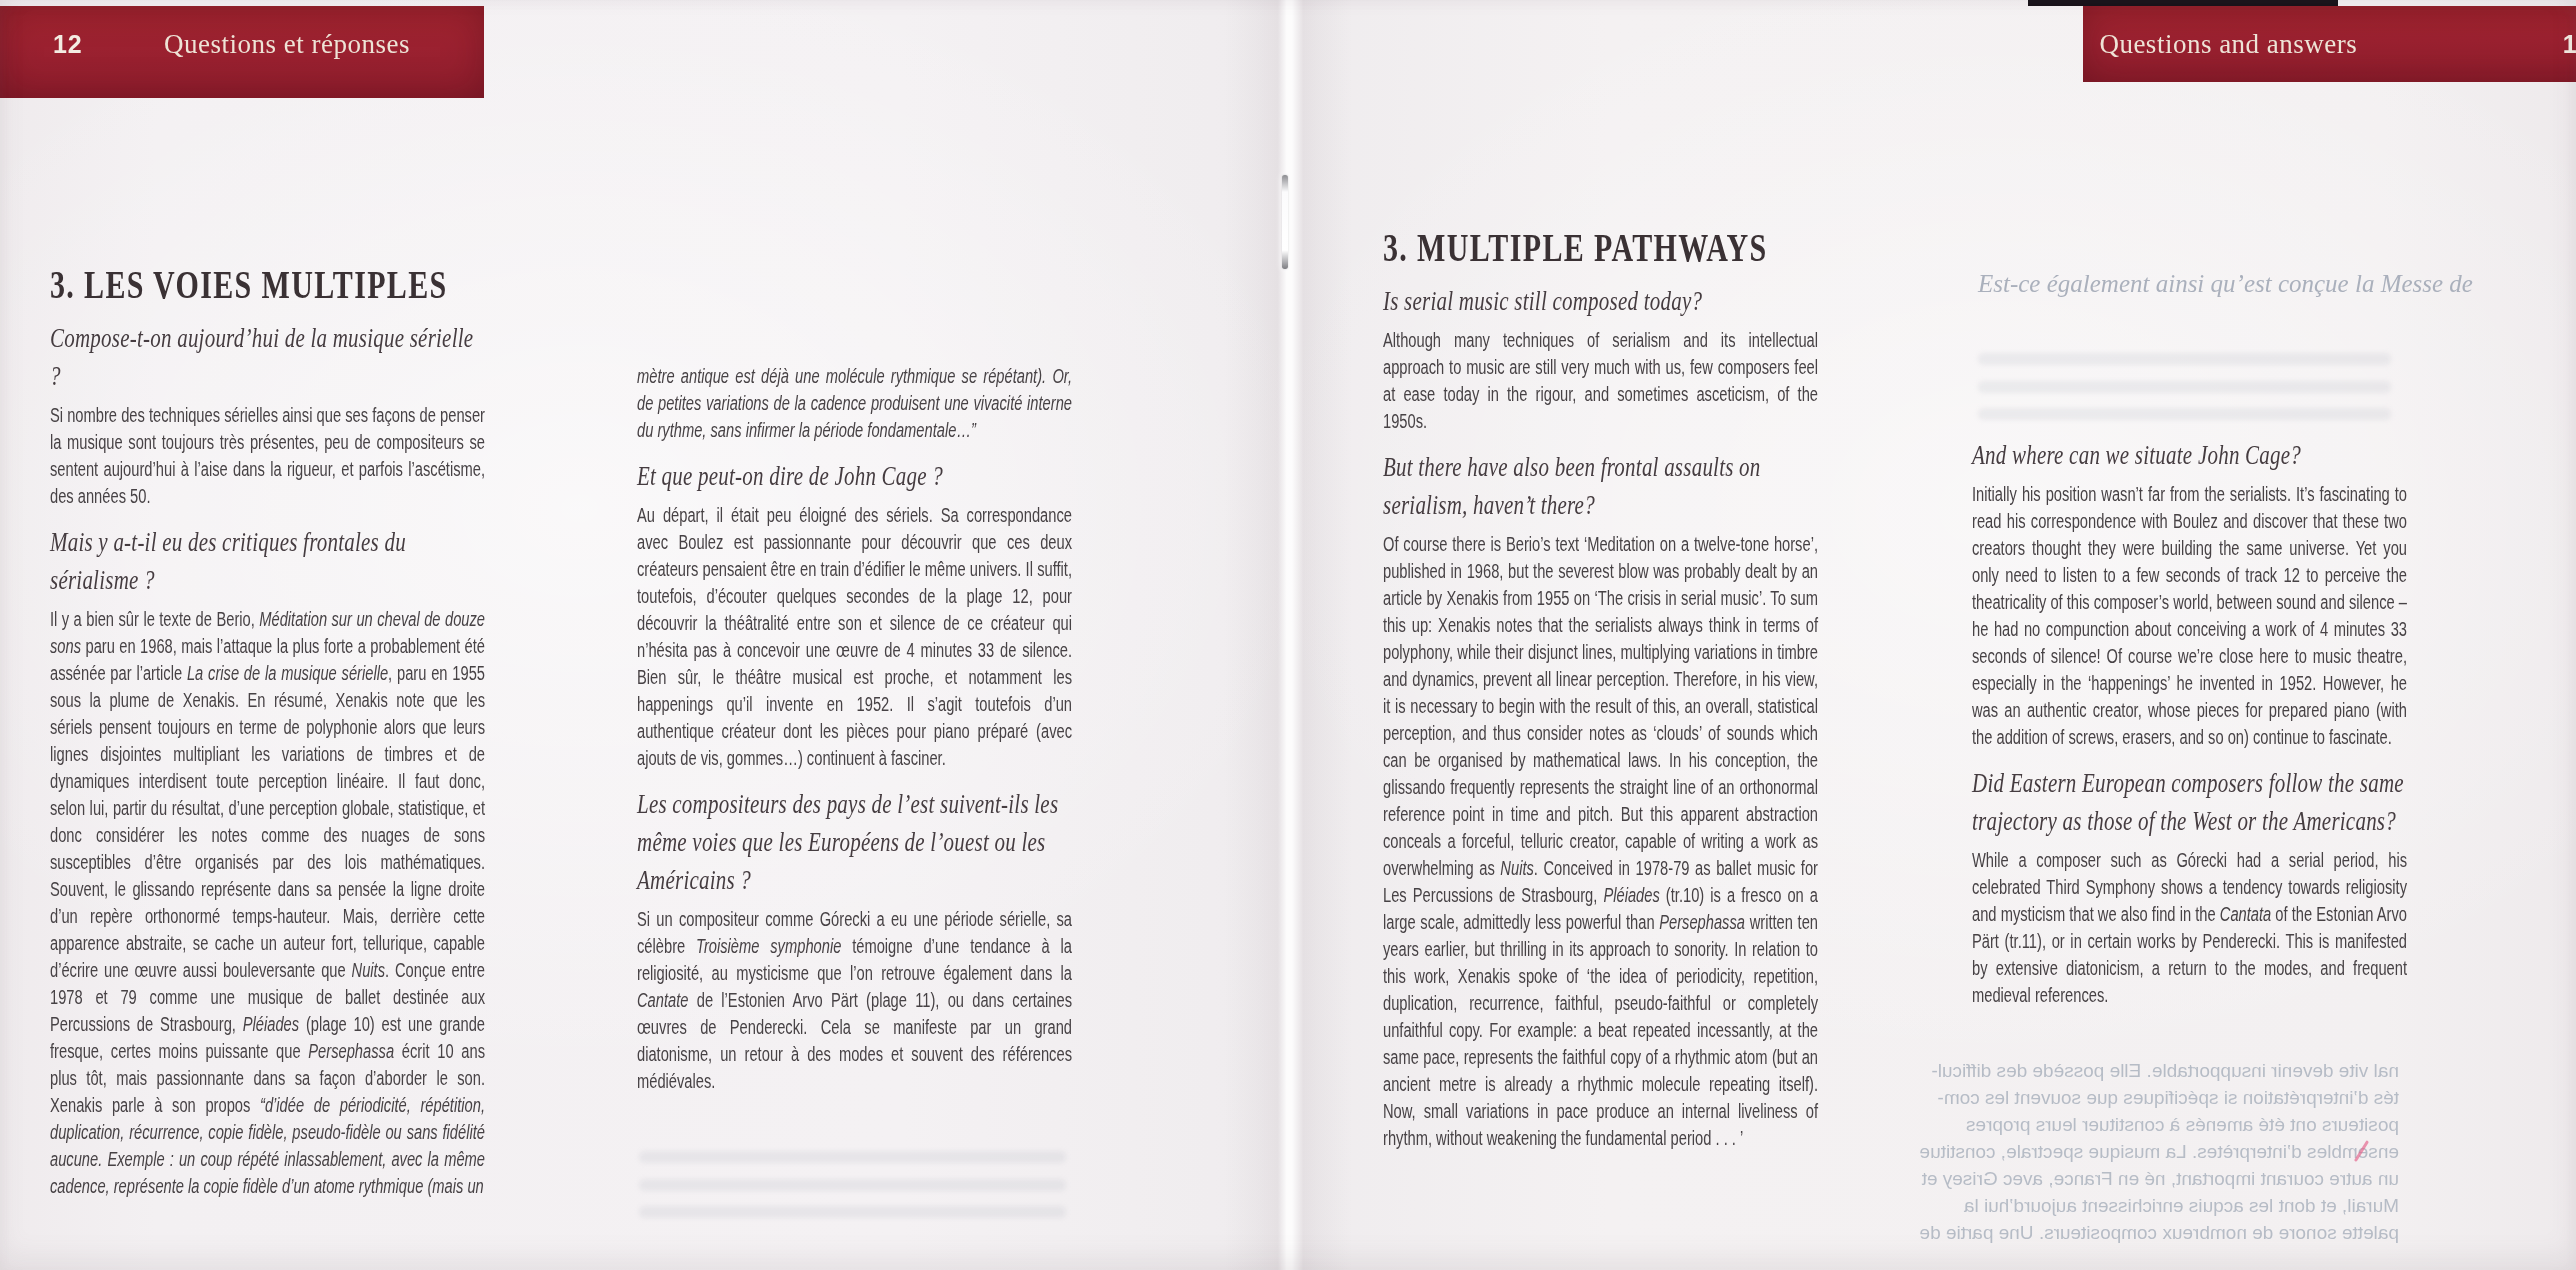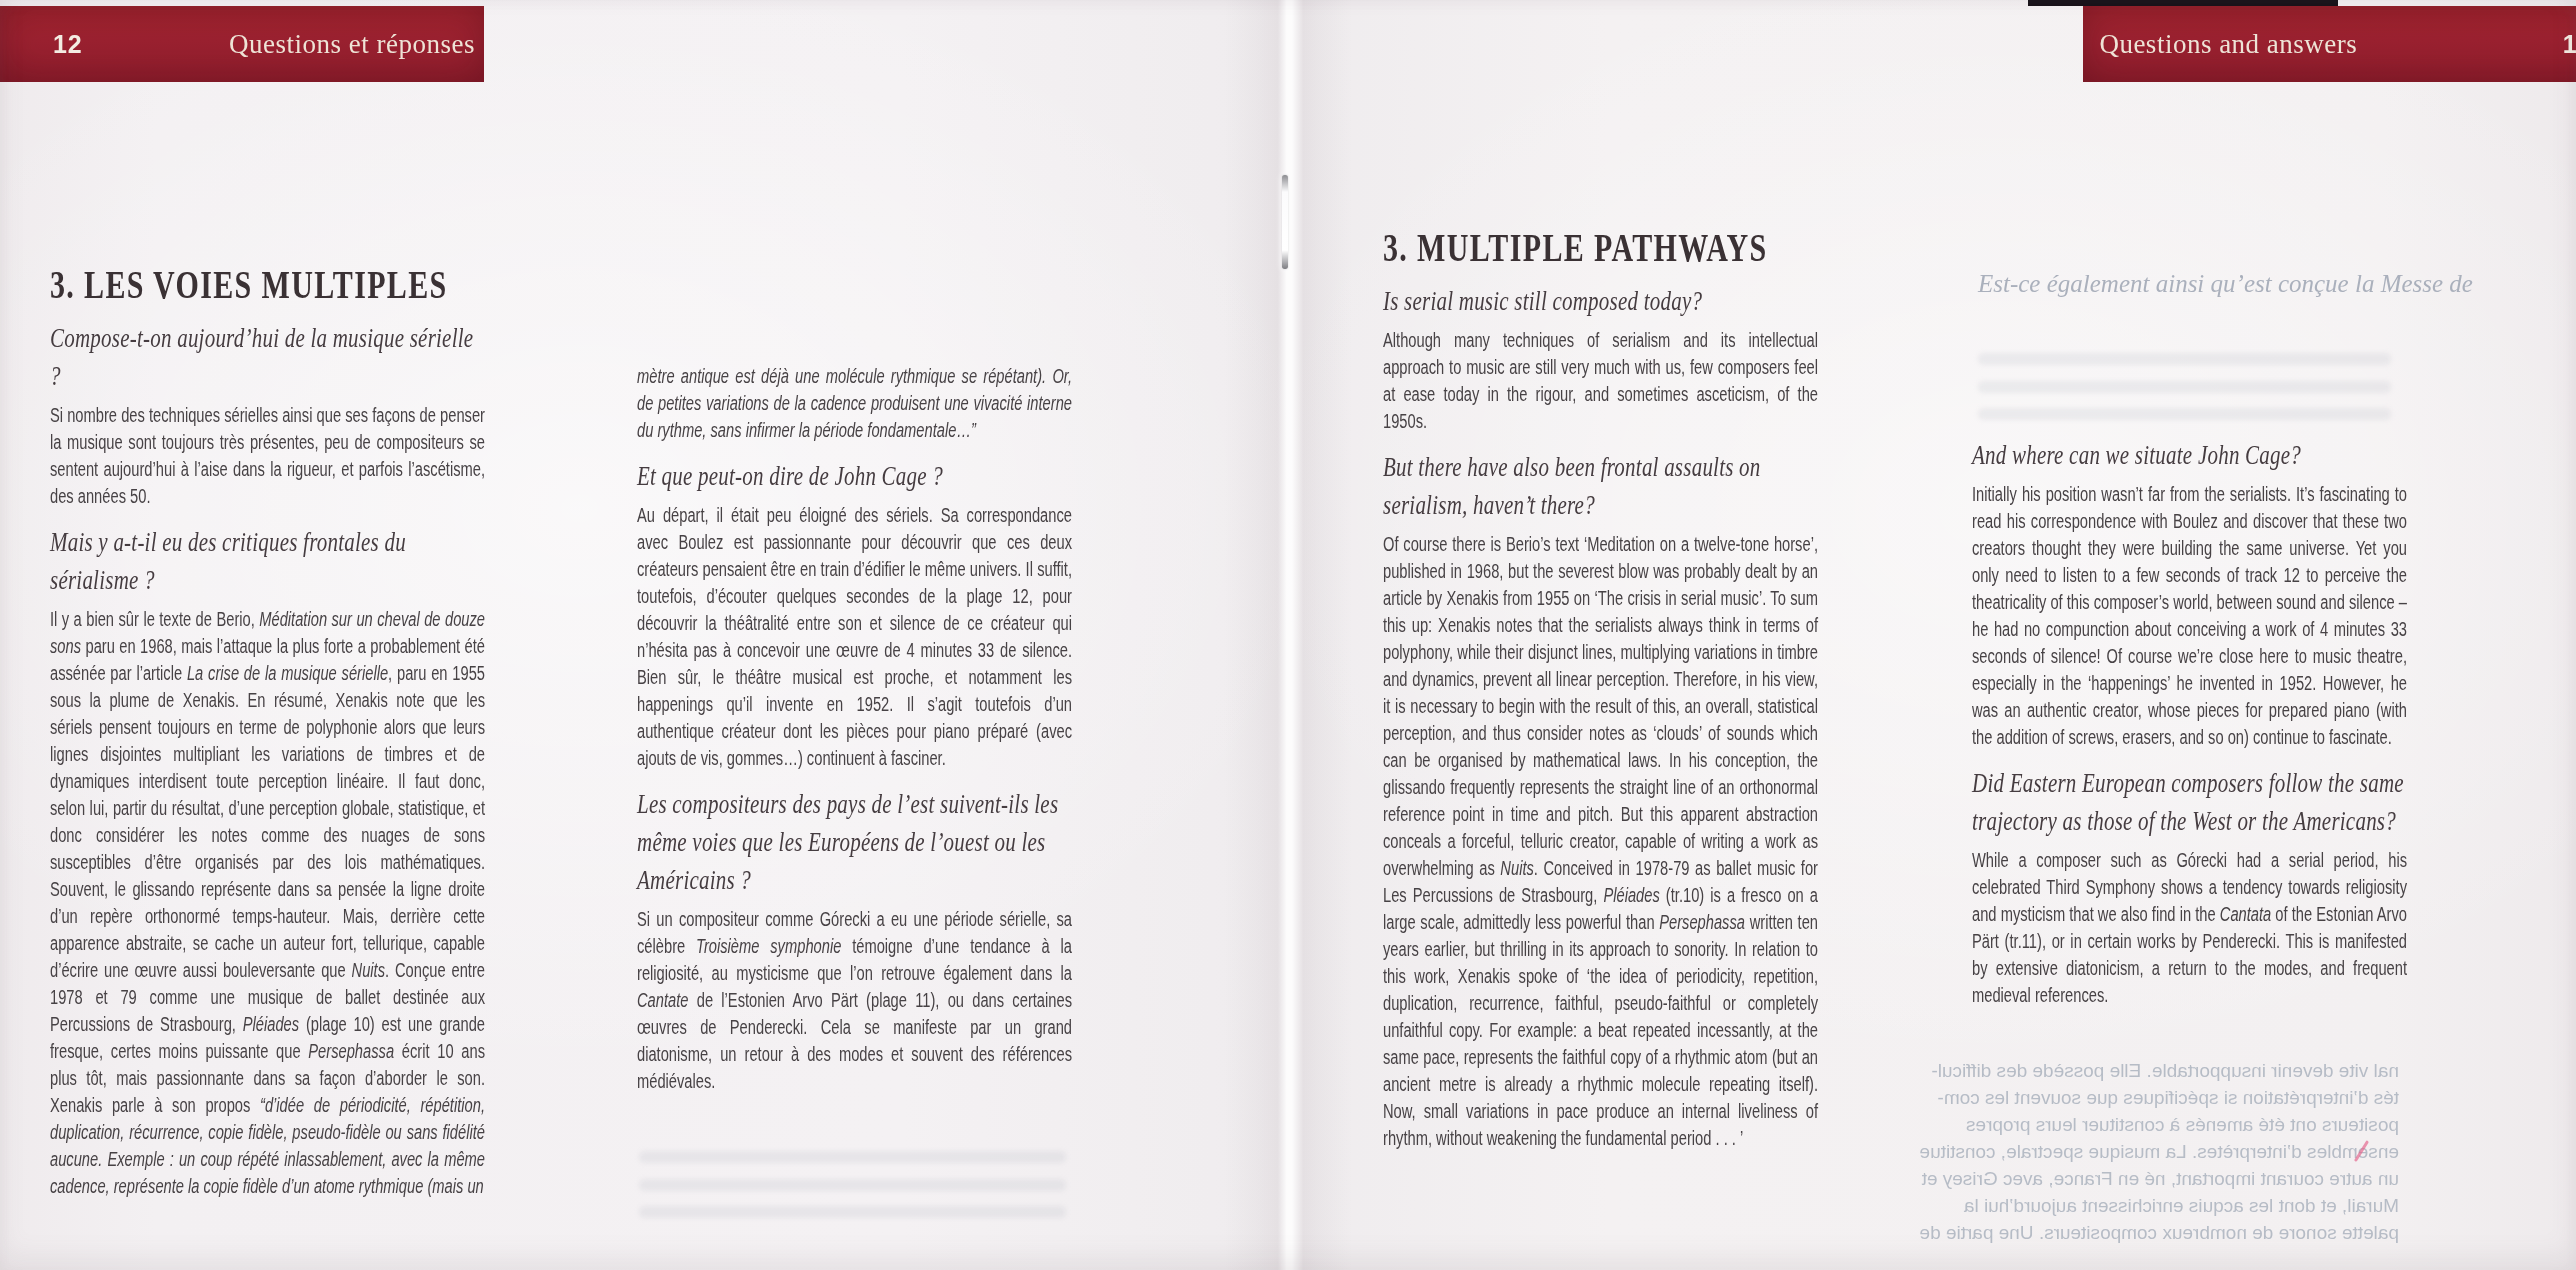--- a/index.html
+++ b/index.html
@@ -20,26 +20,26 @@
       radial-gradient(ellipse 1095px 822px at 55% 40%, rgba(255,255,255,0.5), rgba(255,255,255,0) 70%),
       linear-gradient(90deg,#efecee 0%,#f4f1f2 25%,#f3f0f1 85%,#eeeaec 100%);}
   .spread::after{content:"";position:absolute;inset:0;pointer-events:none;
     box-shadow:inset 0 -12.8px 27px rgba(110,90,100,0.10), inset 0 5.5px 12.8px rgba(120,100,110,0.05);}
 
   .scan-edge{position:absolute;left:2028px;top:0;width:310px;height:6.4px;background:#171218;}
 
   .band{position:absolute;top:6.4px;height:76px;display:flex;align-items:center;
     background:linear-gradient(180deg,#a1242f 0%,#9b2130 45%,#8e1d2c 100%);
     box-shadow:inset 0 0 37px rgba(60,10,18,0.35);}
-  .band-left{left:0;width:422px;padding:0 9px 0 53px;}
+  .band-left{left:0;width:422px;padding:0 9px 16px 53px;}
   .band-right{left:2083px;width:493px;padding:0 46px 0 16.4px;}
   .pagenum{font-size:25px;font-weight:bold;color:#f3ece2;letter-spacing:0.9px;}
   .band-left .pagenum{width:46px;}
   .band-title{flex:1;font-family:"Liberation Serif", serif;font-size:27px;color:#eee3d6;letter-spacing:0.5px;}
-  .band-left .band-title{text-align:right;}
+  .band-left .band-title{text-align:center;}
   .band-right .band-title{text-align:left;}
 
   .col{position:absolute;width:580px;transform:scaleX(0.75);transform-origin:0 0;}
   .col p{font-size:19.6px;line-height:27px;text-align:justify;margin:0 0 12.8px 0;color:#474245;
     hyphens:auto;-webkit-hyphens:auto;}
   .col p i{font-style:italic;}
   .question{font-family:"Liberation Serif", serif;font-style:italic;font-weight:400;
     font-size:28px;line-height:38px;margin:0 0 7.3px 0;color:#453c40;letter-spacing:0.3px;}
   .section-heading{font-family:"Liberation Serif", serif;font-weight:700;
     font-size:40px;line-height:46px;letter-spacing:1.8px;margin:0 0 11px 0;color:#3a3134;}

